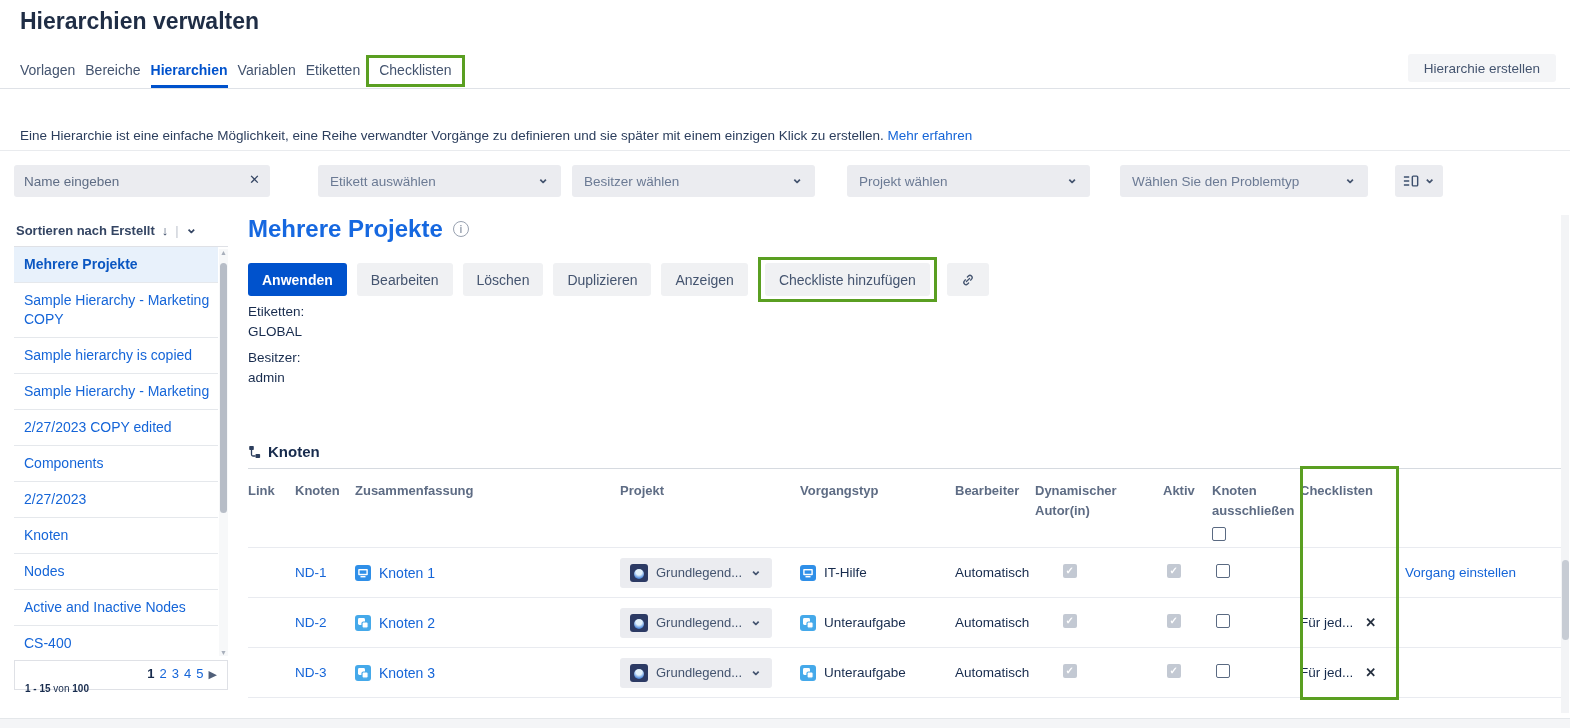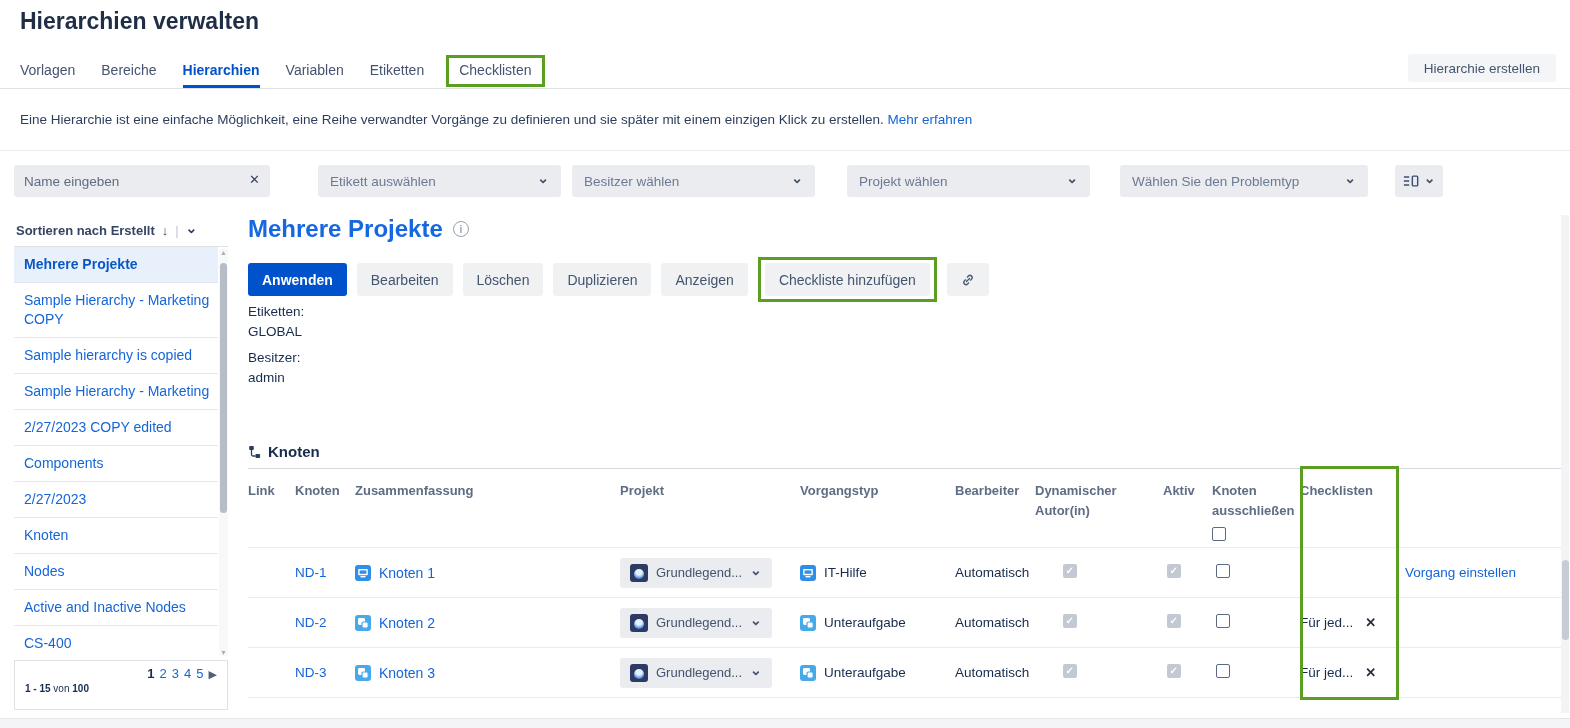--- a/index.html
+++ b/index.html
@@ -6,29 +6,29 @@
     --primary:#0052cc; --link:#1565d8; --green:#5a9f21; --title-blue:#1668e0;
     --text-dark:#172b4d; --text-mid:#44546f; --text-muted:#5e6c84; --field:#ebecf0;
   }
   *{box-sizing:border-box; margin:0; padding:0;}
   body{font-family:"Liberation Sans",sans-serif; background:#fff;}
   .page{position:relative; width:1570px; height:728px; background:#fff; overflow:hidden;}
 
   .page-title{position:absolute; left:20px; top:8px; font-size:23px; font-weight:bold; color:#1f2d45;}
 
   
-  .tabbar{position:absolute; left:20px; top:56px; display:flex; align-items:flex-start; gap:26px;}
+  .tabbar{position:absolute; left:20px; top:56px; display:flex; align-items:flex-start; gap:10px;}
   .tab{font-size:14px; color:var(--text-mid); text-decoration:none; padding:6px 0 10px; cursor:pointer; white-space:nowrap;}
   .tab.active{color:var(--primary); font-weight:bold; border-bottom:3px solid var(--primary); padding-bottom:7px;}
   .tab-greenwrap{border:3px solid var(--green); padding:3px 10px 5px; margin:-1px 0 0 -4px;}
   .tab-greenwrap .tab{padding:0;}
   .tabline{position:absolute; left:0; right:0; top:88px; border-top:1px solid #dfe2e7;}
   .create-btn{position:absolute; right:14px; top:54px; height:28px; padding:0 16px; background:#f4f5f7; border:none; border-radius:3px; color:var(--text-mid); font-size:13.5px; font-family:inherit; cursor:pointer;}
 
-  .desc{position:absolute; left:20px; top:112px; font-size:13.5px; color:#2c3e5d;}
+  .desc{position:absolute; left:20px; top:128px; font-size:13.5px; color:#2c3e5d;}
   .desc a{color:var(--link); text-decoration:none; cursor:pointer;}
   .divider2{position:absolute; left:0; right:0; top:150px; border-top:1px solid #e9ebee;}
 
   
   .filters{position:absolute; left:0; top:165px; width:100%; height:48px;}
   .f-item{position:absolute; height:32px; background:var(--field); border-radius:3px;}
   .name-wrap{left:14px; width:256px;}
   .name-wrap input{width:100%; height:100%; background:transparent; border:none; outline:none; padding:0 30px 0 10px; font-size:13.5px; font-family:inherit; color:var(--text-mid);}
   .name-wrap input::placeholder{color:#5e6c84; opacity:1;}
   .clear-x{position:absolute; right:10px; top:7px; font-size:13px; color:#344563; cursor:pointer;}
@@ -46,21 +46,21 @@
   .sort-div{color:#c1c7d0; font-weight:normal;}
   .sort-chev{color:#344563;}
   .side-list{position:relative; height:413px; overflow:hidden;}
   .side-item{padding:8px 6px 8px 10px; margin-right:10px; font-size:14px; line-height:19px; color:var(--link); border-bottom:1px solid #e5e8ec; cursor:pointer;}
   .side-item.selected{background:#e8f1fb; color:#0b57c2; font-weight:bold;}
   .side-scroll{position:absolute; right:0; top:2px; width:9px; height:407px; background:#f7f8f9;}
   .side-scroll .arr{position:absolute; left:0; width:9px; font-size:7px; color:#a8afbb; text-align:center; cursor:pointer;}
   .arr-up{top:0;} .arr-up::after{content:"\25B2";}
   .arr-dn{bottom:0;} .arr-dn::after{content:"\25BC";}
   .side-thumb{position:absolute; left:1px; top:14px; width:7px; height:250px; background:#b7bdc7; border-radius:4px; cursor:grab;}
-  .side-pager{border:1px solid #dfe1e6; padding:5px 10px 0; height:50px;}
+  .side-pager{border:1px solid #dfe1e6; padding:5px 10px 0; height:30px;}
   .pages{text-align:right; font-size:13px;}
   .pages .cur{font-weight:bold; color:var(--text-dark); margin-right:5px;}
   .pages a{color:var(--link); text-decoration:none; margin-right:5px; cursor:pointer;}
   .pages .nxt{color:#505f79; cursor:pointer; font-size:11px;}
   .pages .nxt::after{content:"\25B6";}
   .range{font-size:10px; color:var(--text-dark); margin-top:2px;}
   .range b{font-weight:bold;}
 
   
   .detail{position:absolute; left:248px; top:215px; width:1314px;}

